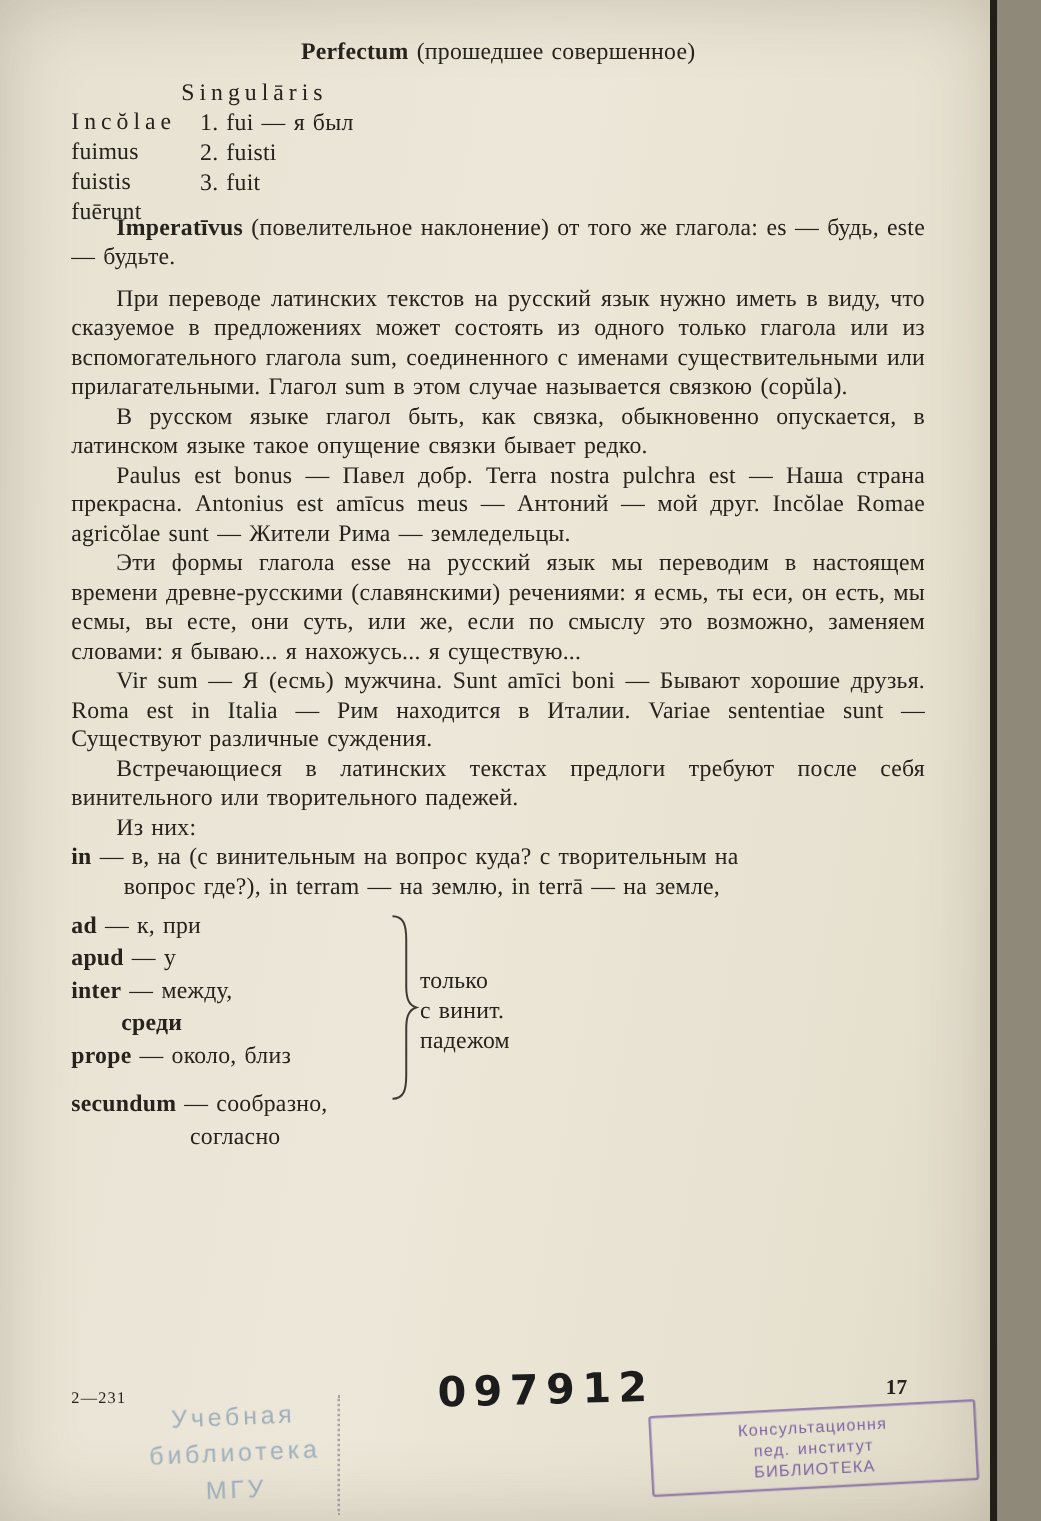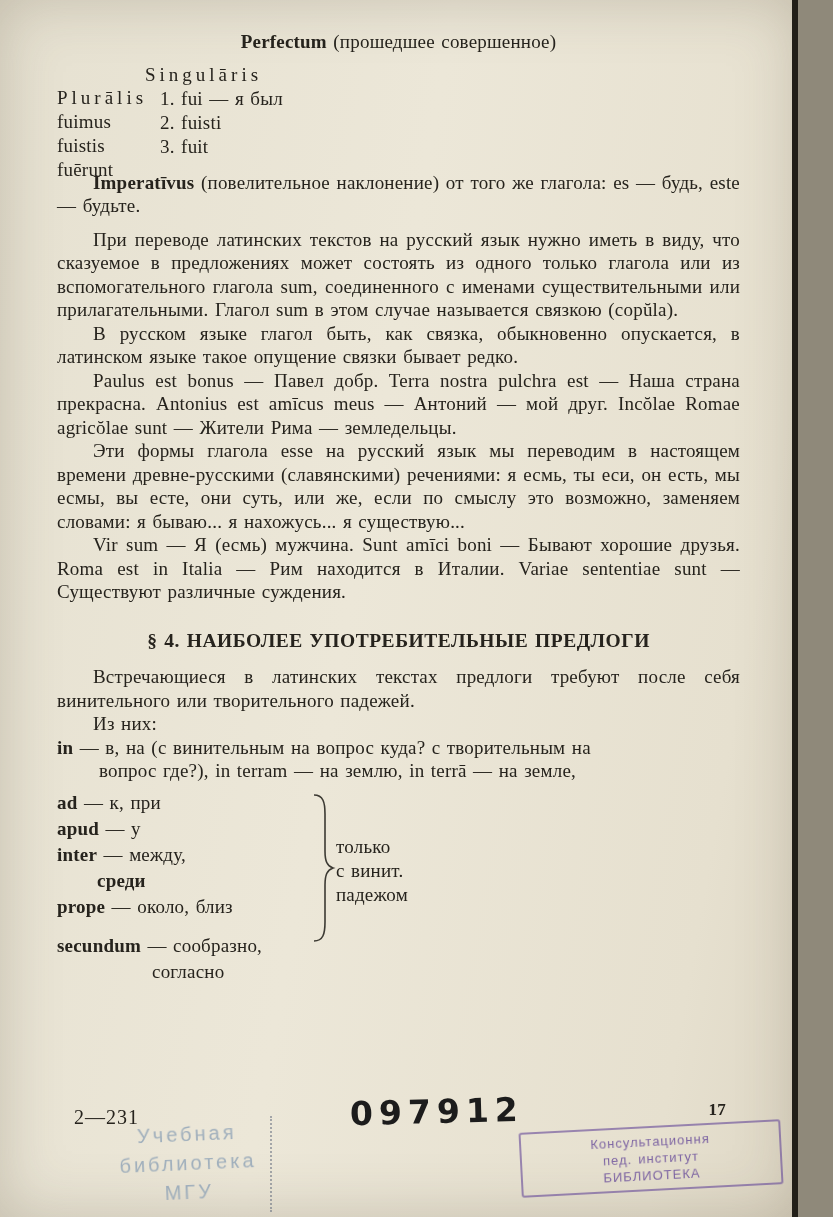--- a/index.html
+++ b/index.html
@@ -46,21 +46,21 @@
   .prep-mid div { height:24px; }
   .prep-right { flex:1; }
   .pline { height:26px; }
   .ml-sredi { margin-left:40px;font-weight:bold; }
   .ml-sogl { margin-left:95px; }
   .mt-sec { margin-top:13px; }
   .ml-zhit { margin-left:38px; }
   .ml-gor { margin-left:196px; }
   .ml-zak { margin-left:128px; }
 
-  .sig { position:absolute; left:74px; top:1106px; font-size:20px; letter-spacing:1px;text-align:center; }
+  .sig { position:absolute; left:57px; top:1106px; font-size:13px; letter-spacing:1px;text-align:center; }
   .stamp-number {
     position:absolute; left:350px; top:1100px;
     font-family:"DejaVu Sans", sans-serif; font-weight:bold;
     font-size:33px; letter-spacing:6px; color:#1c1c1c;
     transform:rotate(-1.5deg);
   }
   .page-num { position:absolute; right:72px; top:1098px; font-weight:bold; font-size:17px; }
 
   .stamp-left {
     position:absolute; left:98px; top:1120px; width:180px;
@@ -85,21 +85,21 @@
 
 <div class="page">
 
   <div class="title">
     <span class="b">Perfectum</span><span> (прошедшее совершенное)</span>
   </div>
 
   <div class="paradigm">
     <div class="prow">
       <div class="cell-lh">Singulāris</div>
-      <div class="cell-rh">Plurālis</div>
+      <div class="cell-rh">Incŏlae</div>
     </div>
     <div class="prow">
       <div class="cell-l">1. fui — я был</div>
       <div class="cell-r">fuimus</div>
     </div>
     <div class="prow">
       <div class="cell-l">2. fuisti</div>
       <div class="cell-r">fuistis</div>
     </div>
     <div class="prow">
@@ -111,21 +111,20 @@
   <p class="imper">
     <span class="b">Imperatīvus</span><span> (повелительное наклонение) от того же глагола: es — будь, este — будьте.</span>
   </p>
 
   <p class="body-par">При переводе латинских текстов на русский язык нужно иметь в виду, что сказуемое в предложениях может состоять из одного только глагола или из вспомогательного глагола sum, соединенного с именами существительными или прилагательными. Глагол sum в этом случае называется связкою (copŭla).</p>
   <p class="body-par">В русском языке глагол быть, как связка, обыкновенно опускается, в латинском языке такое опущение связки бывает редко.</p>
   <p class="body-par">Paulus est bonus — Павел добр. Terra nostra pulchra est — Наша страна прекрасна. Antonius est amīcus meus — Антоний — мой друг. Incŏlae Romae agricŏlae sunt — Жители Рима — земледельцы.</p>
   <p class="body-par">Эти формы глагола esse на русский язык мы переводим в настоящем времени древне-русскими (славянскими) речениями: я есмь, ты еси, он есть, мы есмы, вы есте, они суть, или же, если по смыслу это возможно, заменяем словами: я бываю... я нахожусь... я существую...</p>
   <p class="body-par">Vir sum — Я (есмь) мужчина. Sunt amīci boni — Бывают хорошие друзья. Roma est in Italia — Рим находится в Италии. Variae sententiae sunt — Существуют различные суждения.</p>
 
-  <div class="sec-heading">§ 4. НАИБОЛЕЕ УПОТРЕБИТЕЛЬНЫЕ ПРЕДЛОГИ</div>
 
   <p class="body-par">Встречающиеся в латинских текстах предлоги требуют после себя винительного или творительного падежей.</p>
   <p class="iznih">Из них:</p>
   <p class="in-line1">
     <span class="bi">in</span><span> — в, на (с винительным на вопрос куда? с творительным на</span>
   </p>
   <p class="in-line2">вопрос где?), in terram — на землю, in terrā — на земле,</p>
 
   <div class="prep-block">
     <div class="prep-left">

